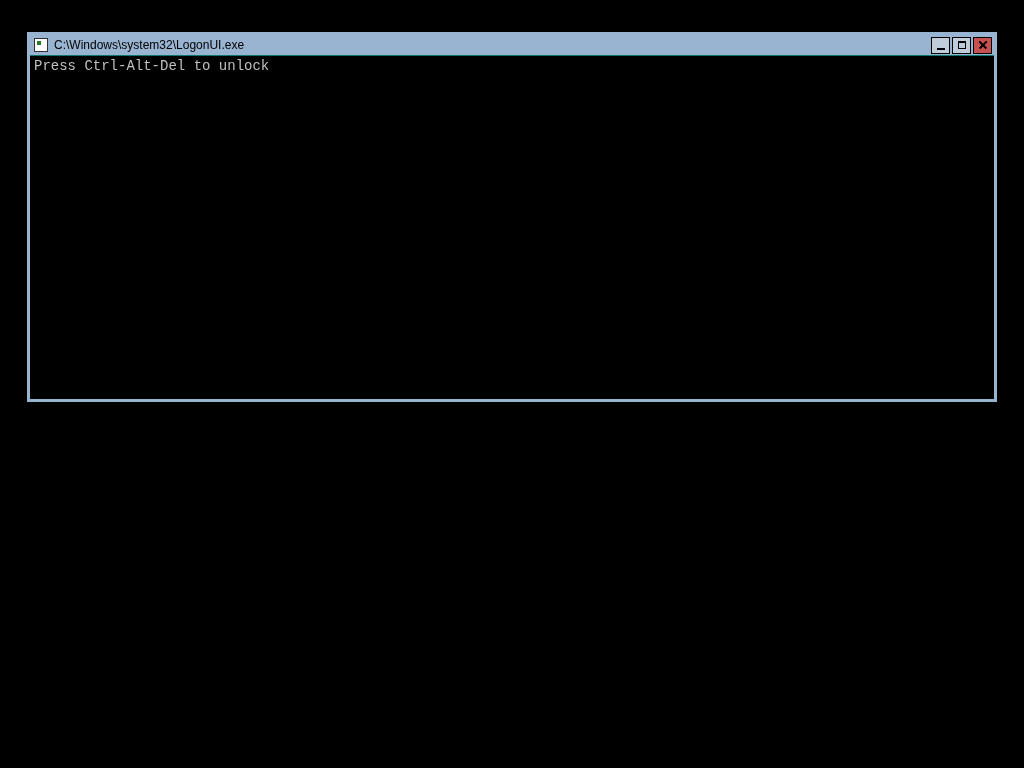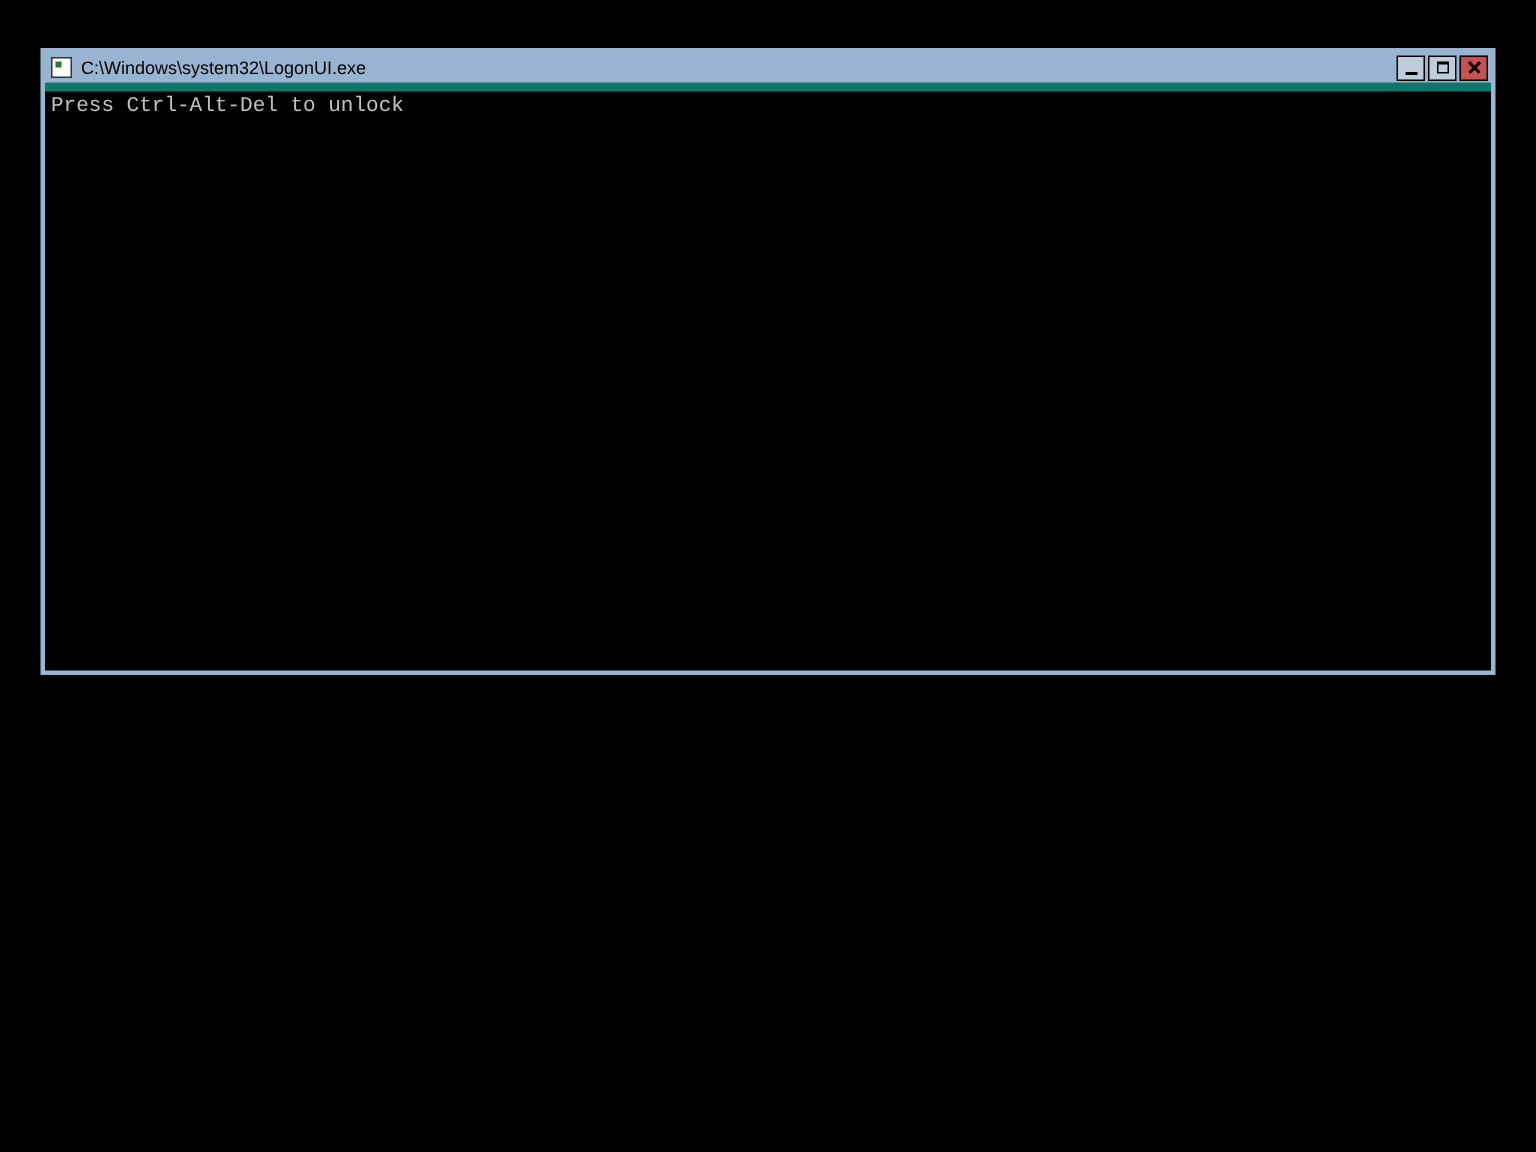--- a/index.html
+++ b/index.html
@@ -12,21 +12,21 @@
       width: 1024px;
       height: 768px;
       overflow: hidden;
       font-family: "Segoe UI", Tahoma, sans-serif;
     }
     .window {
       position: absolute;
       top: 32px;
       left: 27px;
       width: 970px;
-      height: 418px;
+      height: 370px;
       background: #99b4d1;
       padding: 3px;
     }
     .titlebar {
       height: 20px;
       background: #99b4d1;
       display: flex;
       align-items: center;
       padding: 0 2px;
       position: relative;
@@ -113,21 +113,21 @@
     }
     .console-area {
       background: #000000;
       width: 100%;
       height: calc(100% - 20px);
       padding: 2px 4px;
       font-family: Consolas, "Courier New", monospace;
       font-size: 14px;
       color: #c0c0c0;
       overflow: hidden;
-      border-top: 6px solid #0f766e;
+      border-top: 1px solid #0f766e;
     }
     .console-line {
       white-space: pre;
       line-height: 16px;
     }
   </style>
 </head>
 <body>
 
 <div class="window">

